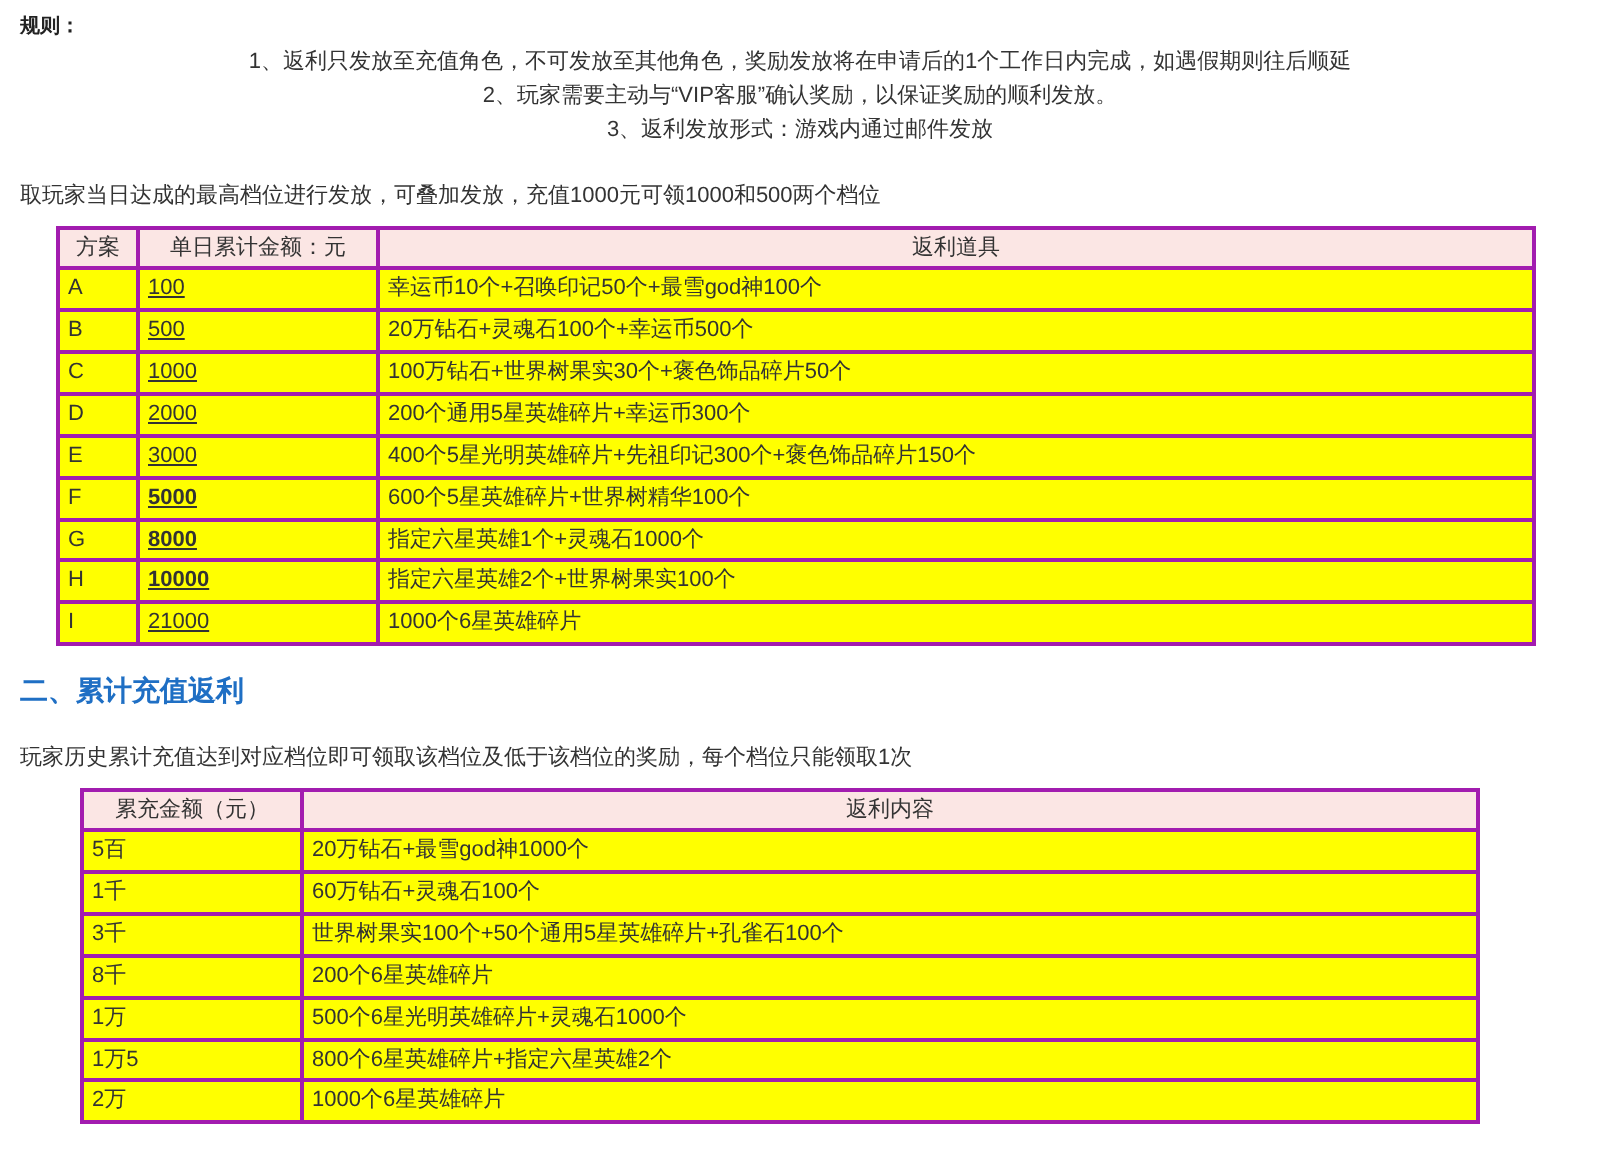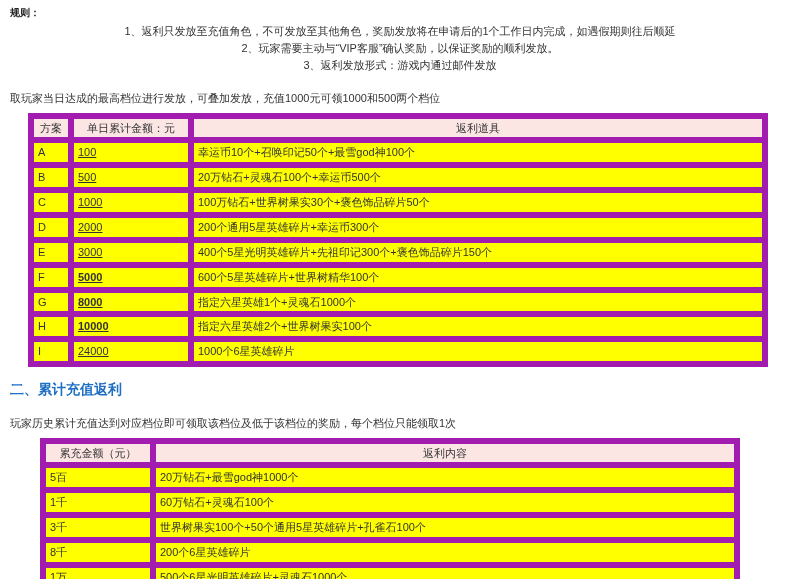--- a/index.html
+++ b/index.html
@@ -45,21 +45,21 @@
     line-height: 1.5;
   }
   table {
     border-collapse: collapse;
     font-size: 11px;
     margin: 0 0 4px 0;
   }
   table.t-daily { width: 740px; margin-left: 18px; }
   table.t-total { width: 700px; margin-left: 30px; }
   th, td {
-    border: 6px solid #a21caf;
+    border: 2px solid #a21caf;
     padding: 2px 4px;
     vertical-align: middle;
     line-height: 1.35;
   }
   thead th {
     background: #fbe6e4;
     color: #333333;
     font-weight: normal;
     height: 19px;
   }
@@ -127,21 +127,21 @@
         <td class="amount bold">8000</td>
         <td>指定六星英雄1个+灵魂石1000个</td>
       </tr>
       <tr>
         <td class="plan">H</td>
         <td class="amount bold">10000</td>
         <td>指定六星英雄2个+世界树果实100个</td>
       </tr>
       <tr>
         <td class="plan">I</td>
-        <td class="amount">24000</td>
+        <td class="amount">21000</td>
         <td>1000个6星英雄碎片</td>
       </tr>
     </tbody>
   </table>
 
   <h2 class="section">二、累计充值返利</h2>
   <p class="note">玩家历史累计充值达到对应档位即可领取该档位及低于该档位的奖励，每个档位只能领取1次</p>
   <table class="t-total">
     <thead>
       <tr>

